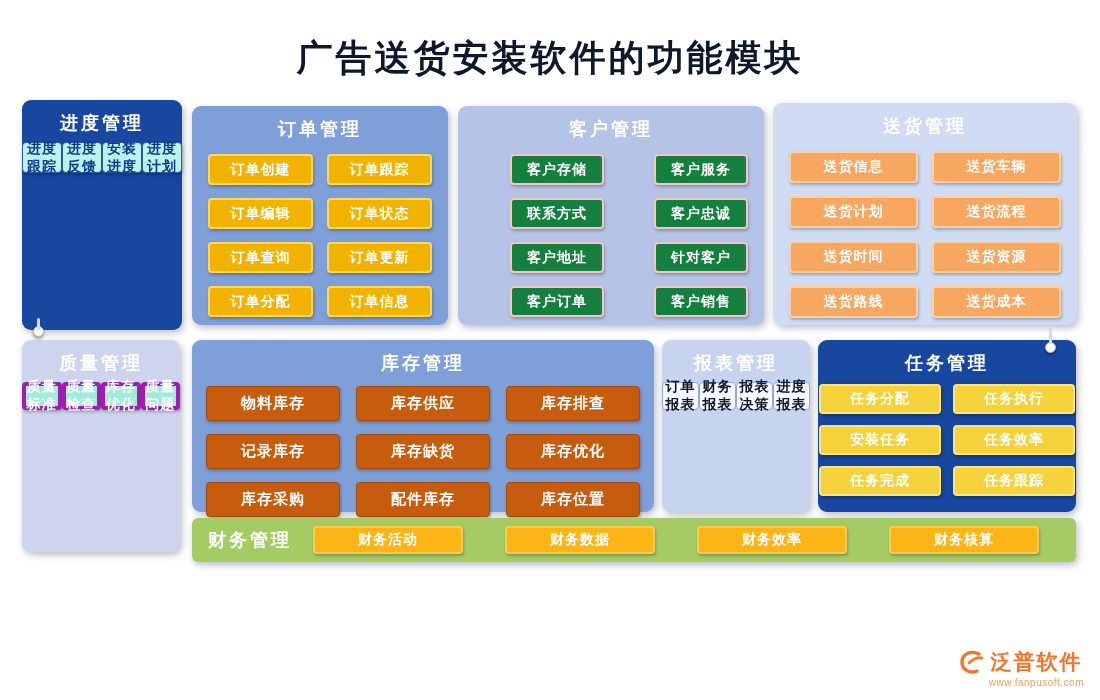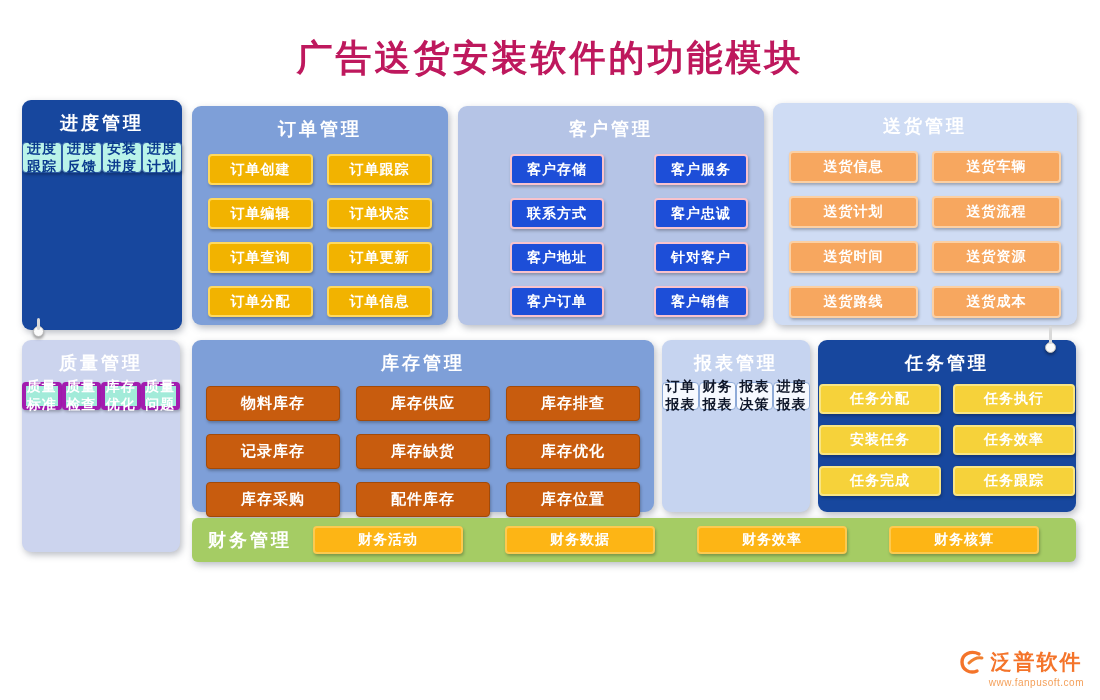--- a/index.html
+++ b/index.html
@@ -3,21 +3,21 @@
 <meta charset="utf-8">
 <style>
   * { box-sizing: border-box; margin: 0; padding: 0; }
   html, body { background: #ffffff; }
   body { font-family: "Liberation Sans", "DejaVu Sans", sans-serif; }
   .canvas { position: relative; width: 1100px; height: 700px; background: #fff; overflow: hidden; }
 
   .title {
     position: absolute; top: 34px; left: 0; width: 100%;
     text-align: center; font-family: "DejaVu Serif", serif;
-    font-size: 36px; font-weight: bold; color: #be185d; letter-spacing: 3px;
+    font-size: 36px; font-weight: bold; color: #0f172a; letter-spacing: 3px;
   }
 
   .panel { position: absolute; border-radius: 9px; box-shadow: 2px 3px 7px rgba(60,70,90,.35); }
   .panel-title {
     text-align: center; color: #ffffff; font-weight: bold; font-size: 18px;
     letter-spacing: 3px; padding: 11px 0 7px;
   }
 
   .btn {
     display: flex; align-items: center; justify-content: center;
@@ -33,21 +33,21 @@
   
   .progress { background: #17479e; }
   .progress .btn { background: #b9f3e9; color: #0a3a8e; border: 1px solid #2d5ba6; width: 122px; height: 31px; margin-bottom: 15px; }
 
   
   .order { background: #7e9fd8; }
   .order .btn { background: #f2b300; border: 2px solid #ffd95e; height: 31px; }
 
   
   .customer { background: #b5c4e6; }
-  .customer .btn { background: #1d4ed8; border: 2px solid #f8c3cd; height: 31px; margin-left: 36px; }
+  .customer .btn { background: #15803d; border: 2px solid #f8c3cd; height: 31px; margin-left: 36px; }
 
   
   .delivery { background: #cfdcf4; }
   .delivery .btn { background: #f7a75f; border: 2px solid #fbd0a4; height: 32px; }
 
   
   .quality { background: #ccd4ee; }
   .quality .btn { background: #a2ebd9; border: 4px solid #a21caf; width: 118px; height: 28px; margin-bottom: 17px; }
 
   

